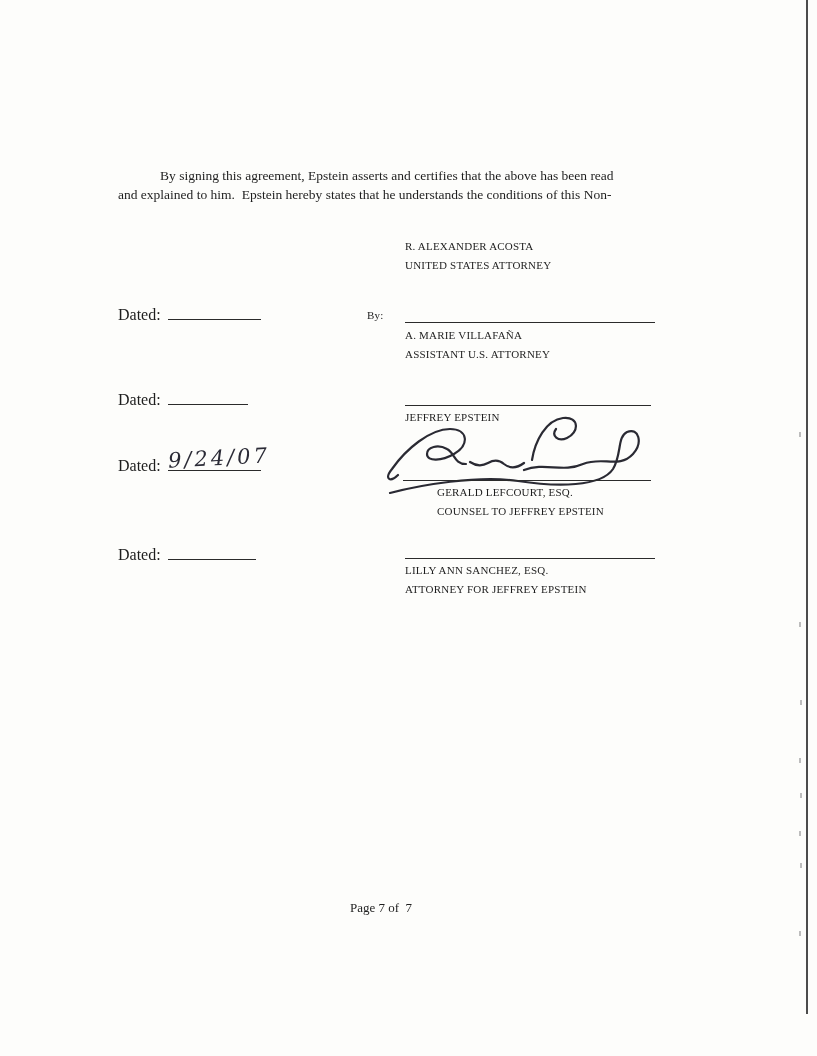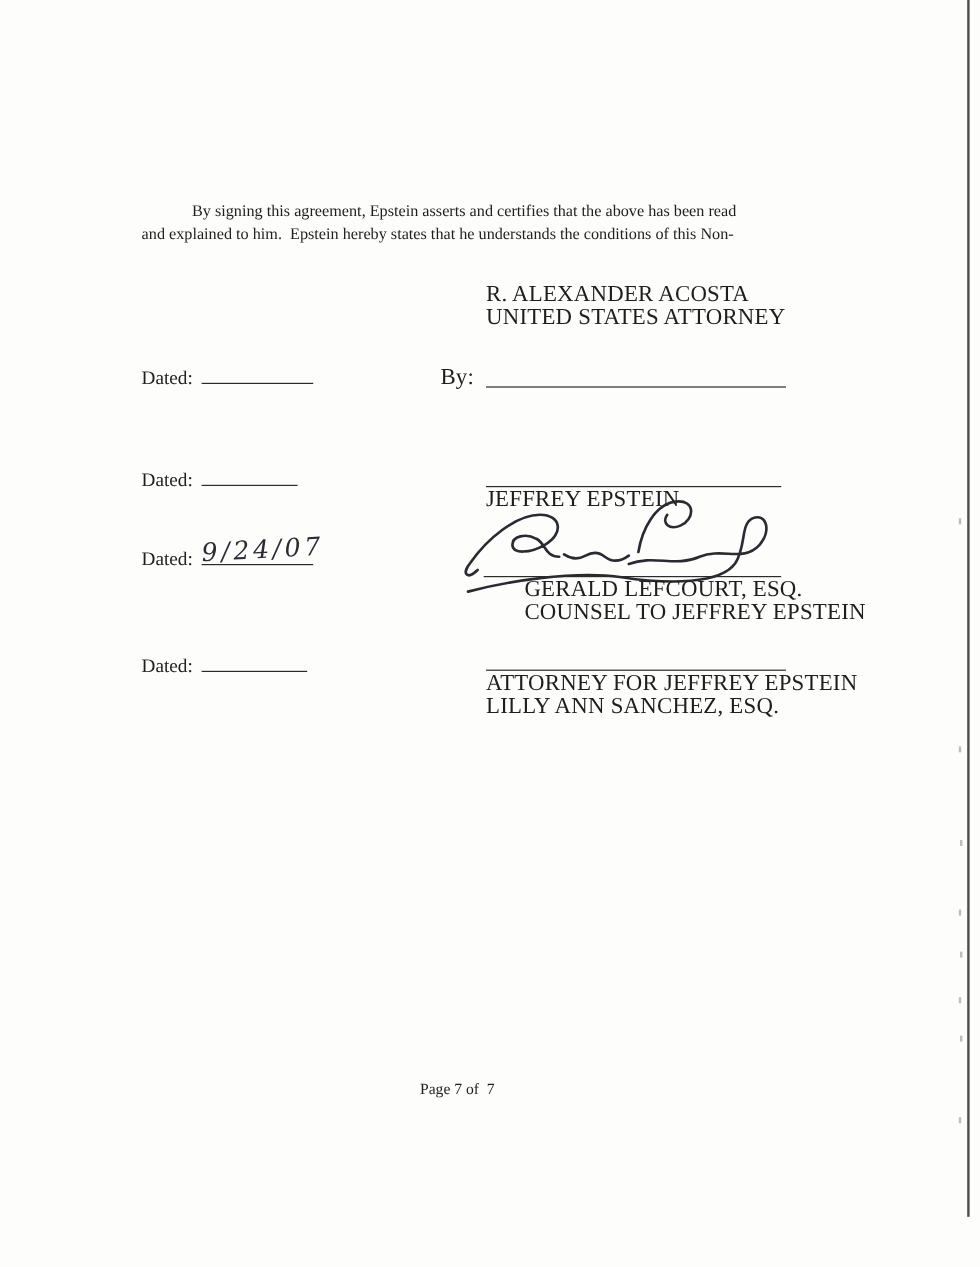--- a/index.html
+++ b/index.html
@@ -13,21 +13,21 @@
     overflow: hidden;
   }
   .abs { position: absolute; }
 
   
   .para { left: 118px; top: 167px; font-size: 13.5px; line-height: 18.6px; }
   .para .pline { white-space: pre; }
   .para .pline.indent { padding-left: 42px; }
 
   
-  .typed { font-size: 19px; line-height: 18.6px; letter-spacing: 0.2px; }
+  .typed { font-size: 11px; line-height: 18.6px; letter-spacing: 0.2px; }
 
   .acosta { left: 405px; top: 237px; }
 
   .dated-row { font-size: 16px; }
   .date-blank {
     display: inline-block;
     border-bottom: 1px solid #2b2b2b;
     height: 13px;
     margin-left: 7px;
     vertical-align: baseline;
@@ -74,20 +74,24 @@
   <div class="abs typed acosta">
     <div>R. ALEXANDER ACOSTA</div>
     <div>UNITED STATES ATTORNEY</div>
   </div>
 
   <div class="abs dated-row" style="left:118px; top:306px;">
     <span>Dated:</span><span class="date-blank" style="width:93px;"></span>
   </div>
   <div class="abs typed" style="left:367px; top:306px;">By:</div>
   <div class="sig-line" style="left:405px; top:322px; width:250px;"></div>
+  <div class="abs typed" style="left:405px; top:326px;">
+    <div>A. MARIE VILLAFAÑA</div>
+    <div>ASSISTANT U.S. ATTORNEY</div>
+  </div>
 
   <div class="abs dated-row" style="left:118px; top:391px;">
     <span>Dated:</span><span class="date-blank" style="width:80px;"></span>
   </div>
   <div class="sig-line" style="left:405px; top:405px; width:246px;"></div>
   <div class="abs typed" style="left:405px; top:408px;">
     <div>JEFFREY EPSTEIN</div>
   </div>
 
   <div class="abs dated-row" style="left:118px; top:457px;">
@@ -103,22 +107,22 @@
   <div class="abs typed" style="left:405px; top:483px;margin-left:32px;">
     <div>GERALD LEFCOURT, ESQ.</div>
     <div>COUNSEL TO JEFFREY EPSTEIN</div>
   </div>
 
   <div class="abs dated-row" style="left:118px; top:546px;">
     <span>Dated:</span><span class="date-blank" style="width:88px;"></span>
   </div>
   <div class="sig-line" style="left:405px; top:558px; width:250px;"></div>
   <div class="abs typed" style="left:405px; top:561px;">
+    <div>LILLY ANN SANCHEZ, ESQ.</div>
     <div>ATTORNEY FOR JEFFREY EPSTEIN</div>
-    <div>LILLY ANN SANCHEZ, ESQ.</div>
   </div>
 
   <div class="abs footer">Page 7 of  7</div>
 
   <div class="abs scan-line-right"></div>
   <div class="abs speckle" style="left:799px; top:432px;"></div>
   <div class="abs speckle" style="left:799px; top:622px;"></div>
   <div class="abs speckle" style="left:800px; top:700px;"></div>
   <div class="abs speckle" style="left:799px; top:758px;"></div>
   <div class="abs speckle" style="left:800px; top:793px;"></div>

